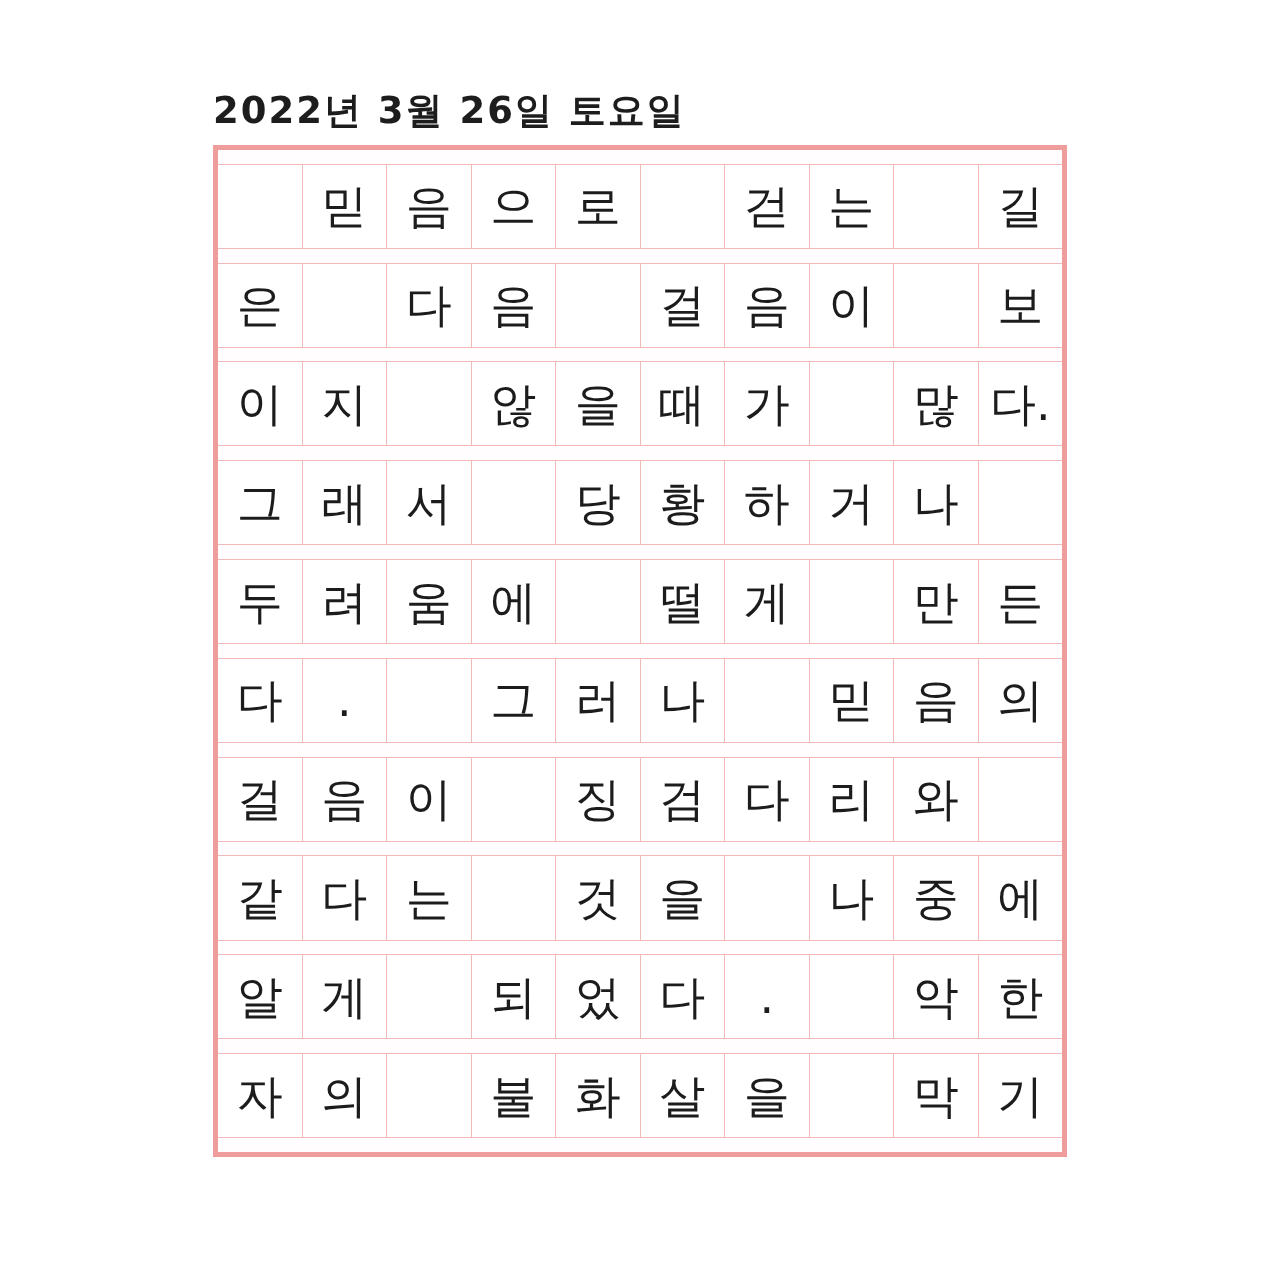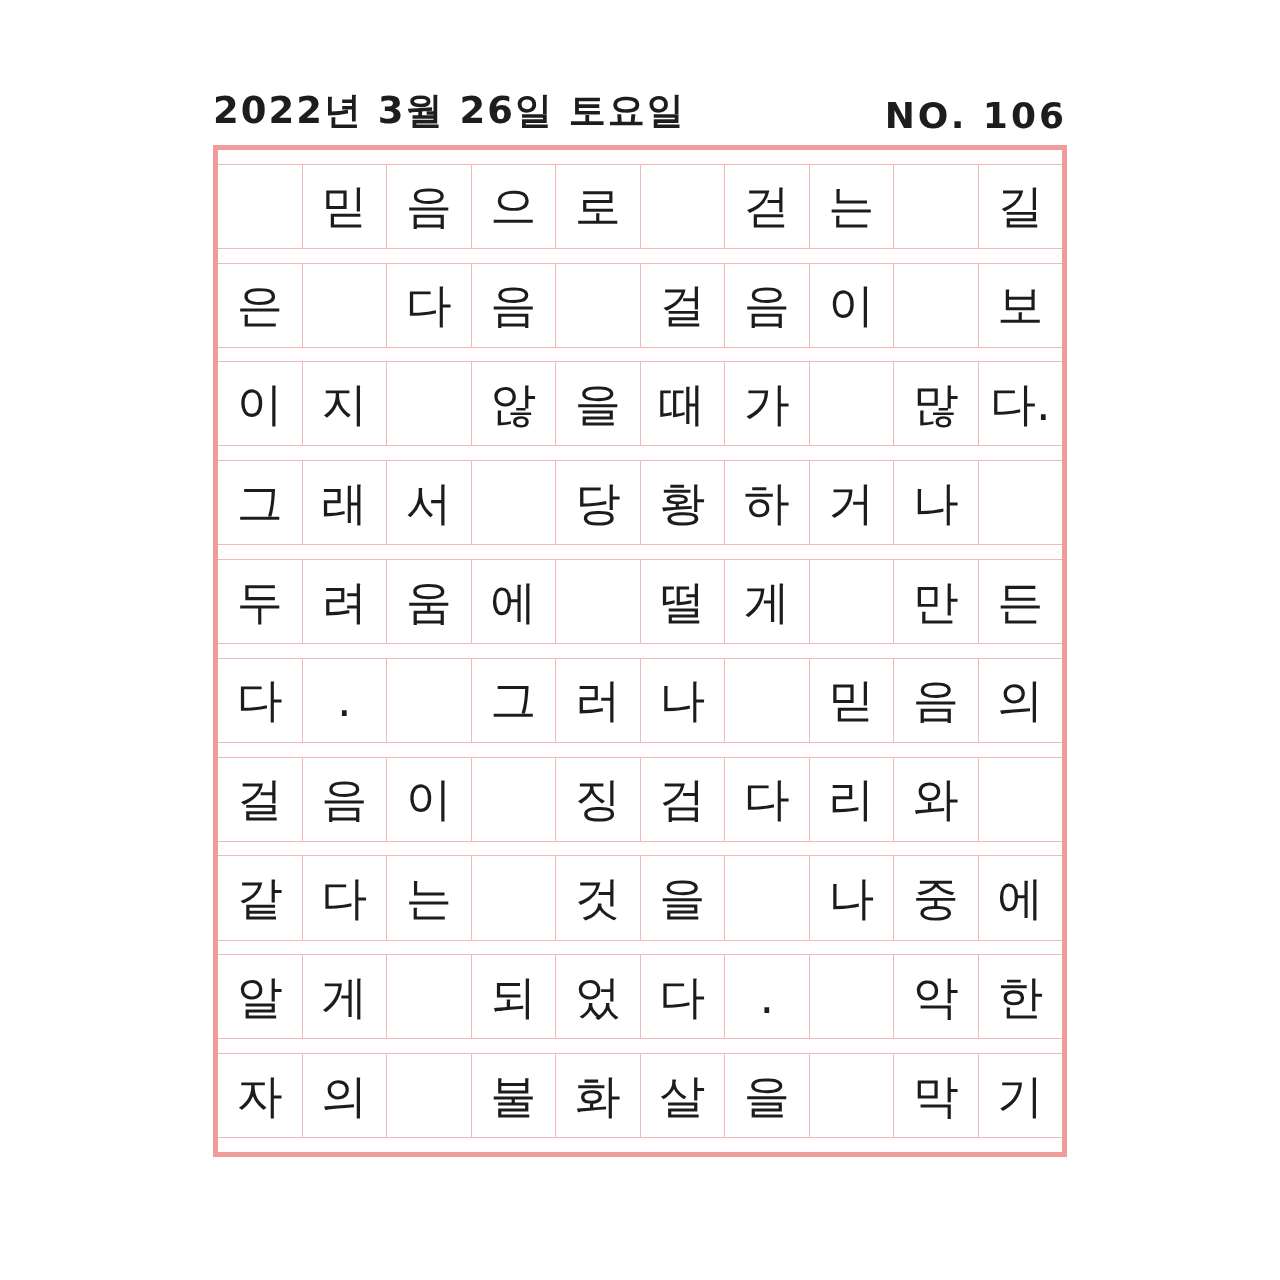--- a/index.html
+++ b/index.html
@@ -77,21 +77,20 @@
     white-space: nowrap;
   }
   .cell:last-child { border-right: none; }
 </style>
 </head>
 <body>
 
 <div class="page">
   <div class="header">
     <span class="date">2022년 3월 26일 토요일</span>
-    <span class="number">NO. 106</span>
   </div>
   <div class="grid">
       <div class="band"></div>
       <div class="cellrow">
         <div class="cell"></div>
         <div class="cell">믿</div>
         <div class="cell">음</div>
         <div class="cell">으</div>
         <div class="cell">로</div>
         <div class="cell"></div>

